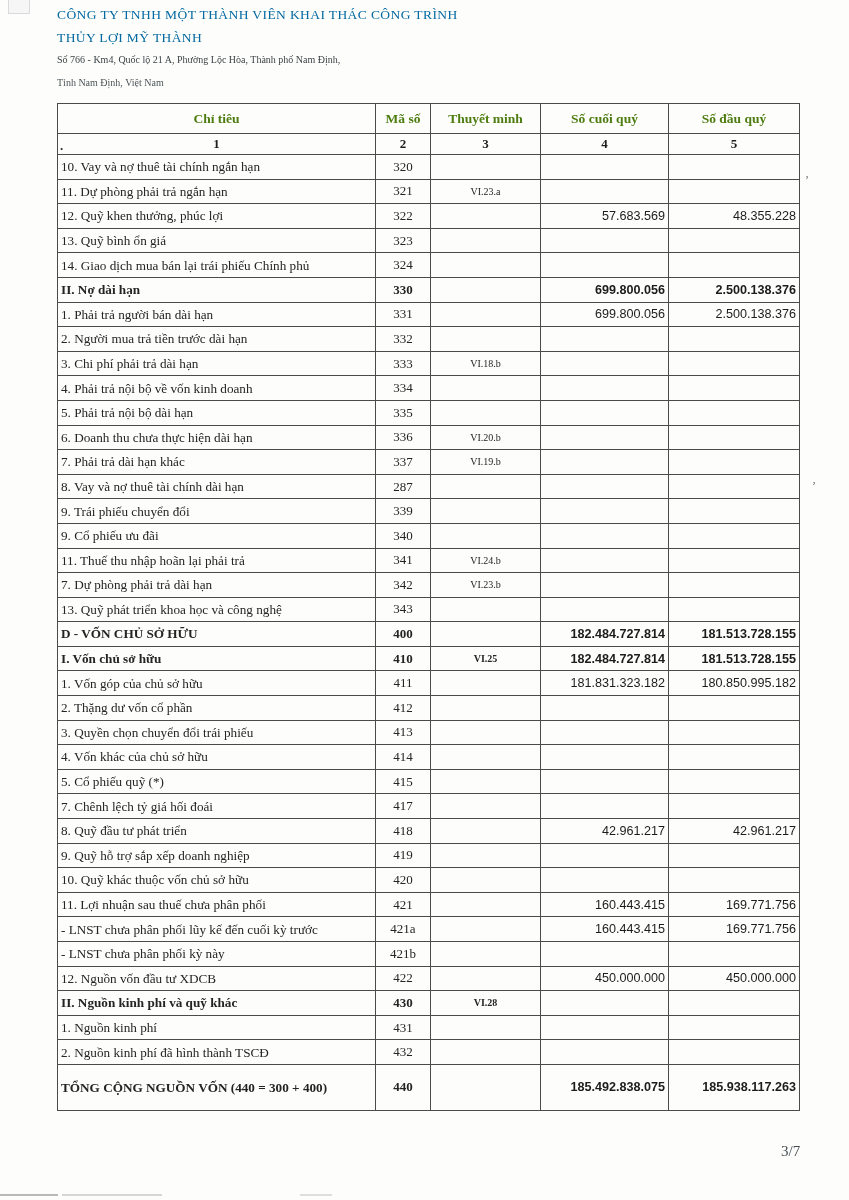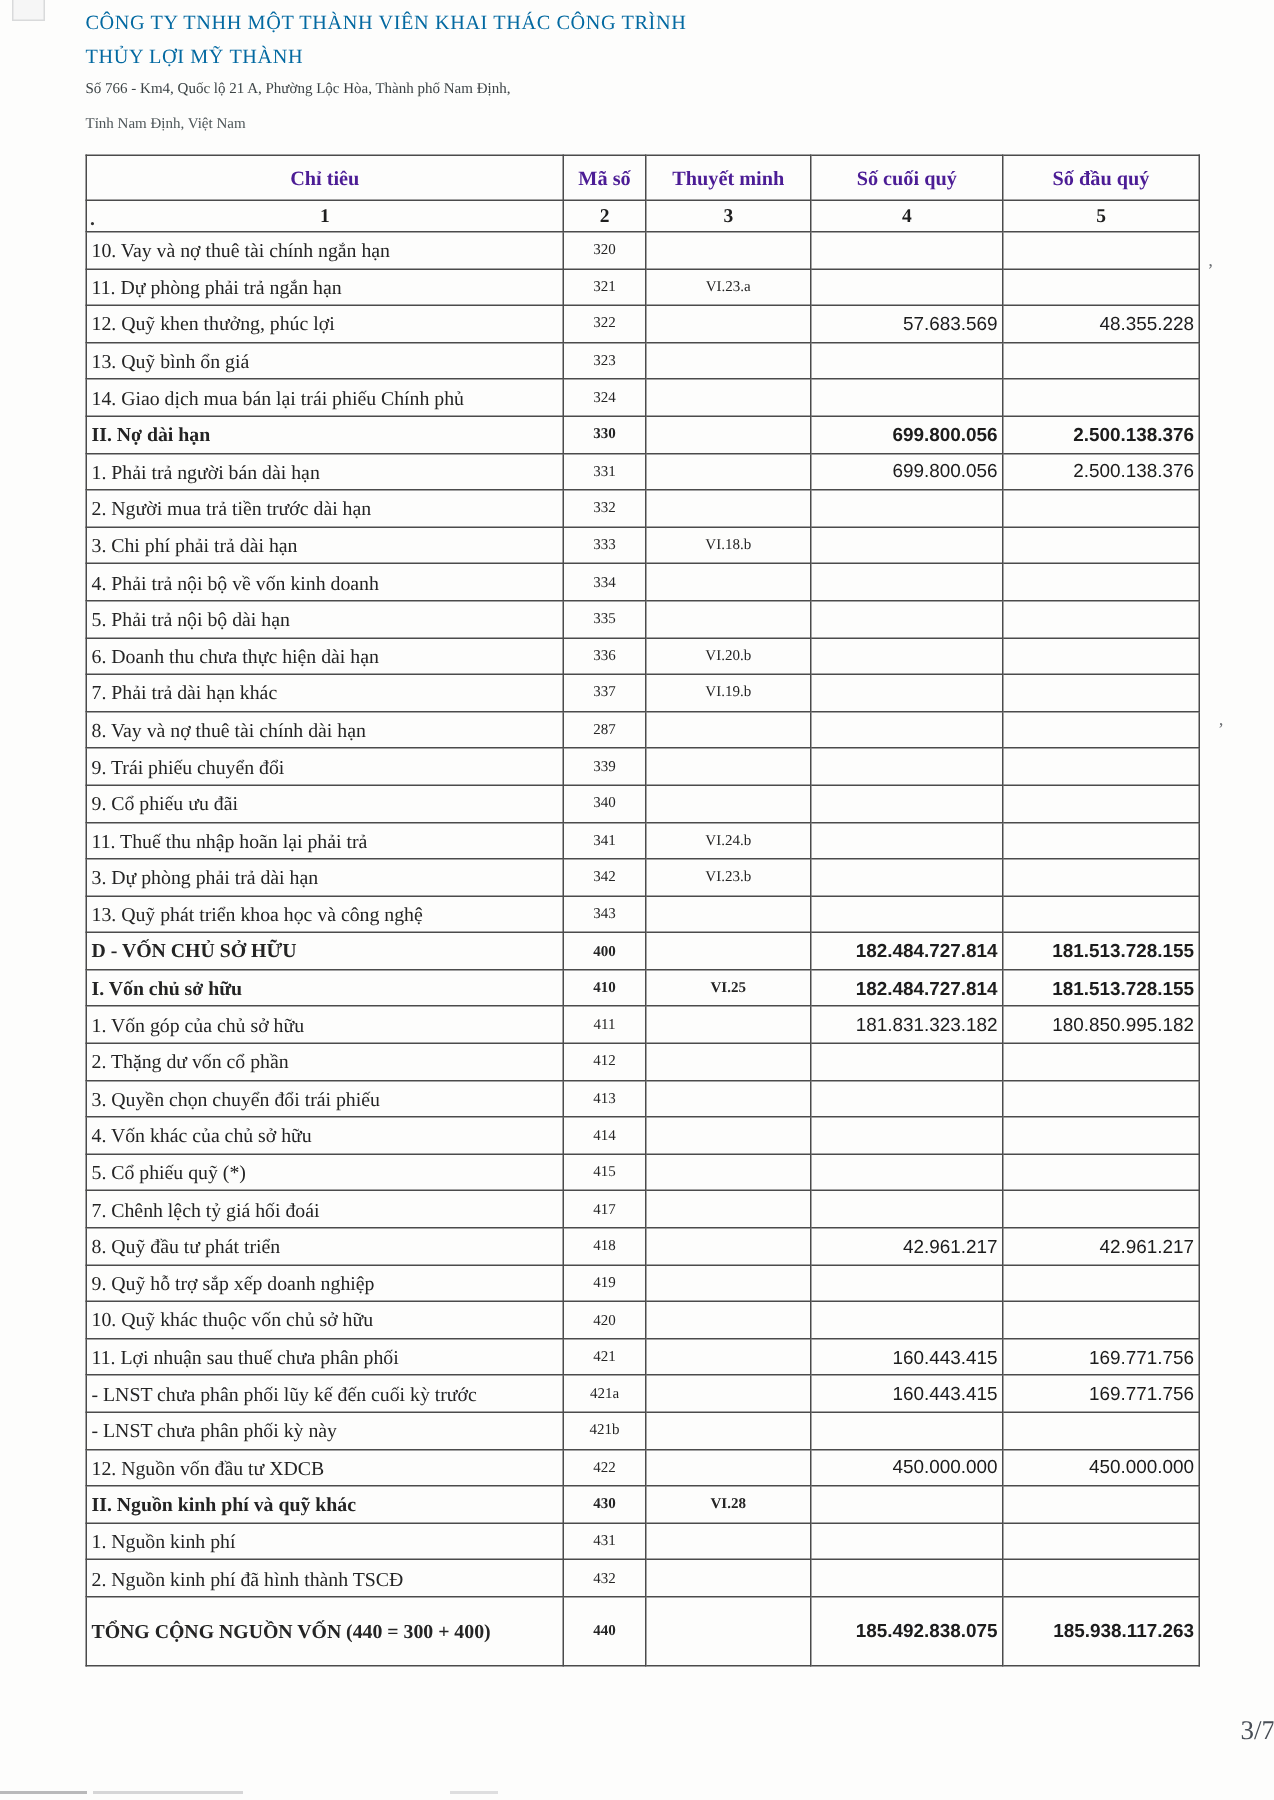--- a/index.html
+++ b/index.html
@@ -34,38 +34,38 @@
   table.grid{
     position:absolute;left:57px;top:103px;
     border-collapse:collapse;table-layout:fixed;width:742px;
     background:#fdfdfc;
   }
   table.grid th, table.grid td{
     border:1px solid #4b4b4b;
     padding:0 3px;vertical-align:middle;
     overflow:visible;white-space:nowrap;
   }
-  th.h-label{height:29px;font-size:13.5px;font-weight:700;text-align:center;color:#4c1d95;}
+  th.h-label{height:29px;font-size:13.5px;font-weight:700;text-align:center;color:#4d7c0f;}
   th.h-num{height:20px;font-size:13px;font-weight:700;text-align:center;color:#1e1e1e;position:relative;}
   td{height:23.6px;font-size:13.2px;color:#242424;}
   td.c-label{text-align:left;padding-left:5px;white-space:normal;line-height:1.15;}
-  td.c-code{text-align:center;font-size:10px;}
+  td.c-code{text-align:center;font-size:13px;}
   td.c-notes{text-align:center;font-size:10px;}
   td.c-end,td.c-start{
     text-align:right;padding-right:1px;
     font-family:"Liberation Sans", sans-serif;font-size:12.6px;color:#1c1c1c;
   }
   tr.bold td{font-weight:700;}
   tr.bold td.c-end, tr.bold td.c-start{font-weight:700;}
   tr.tall td{height:45px;}
   .stray-dot{position:absolute;left:2px;top:4px;font-size:13px;color:#333;}
 
   .page-number{
     position:absolute;left:781px;top:1143px;
-    font-size:18px;color:#474d55;margin-left:46px;
+    font-size:15px;color:#474d55;
   }
 </style>
 </head>
 <body>
 
 <div class="sheet">
 
   <div class="corner-artifact"></div>
 
   <div class="company-header">
@@ -213,21 +213,21 @@
           <td class="c-start"></td>
         </tr>
         <tr>
           <td class="c-label">11. Thuế thu nhập hoãn lại phải trả</td>
           <td class="c-code">341</td>
           <td class="c-notes">VI.24.b</td>
           <td class="c-end"></td>
           <td class="c-start"></td>
         </tr>
         <tr>
-          <td class="c-label">3. Dự phòng phải trả dài hạn</td>
+          <td class="c-label">7. Dự phòng phải trả dài hạn</td>
           <td class="c-code">342</td>
           <td class="c-notes">VI.23.b</td>
           <td class="c-end"></td>
           <td class="c-start"></td>
         </tr>
         <tr>
           <td class="c-label">13. Quỹ phát triển khoa học và công nghệ</td>
           <td class="c-code">343</td>
           <td class="c-notes"></td>
           <td class="c-end"></td>

